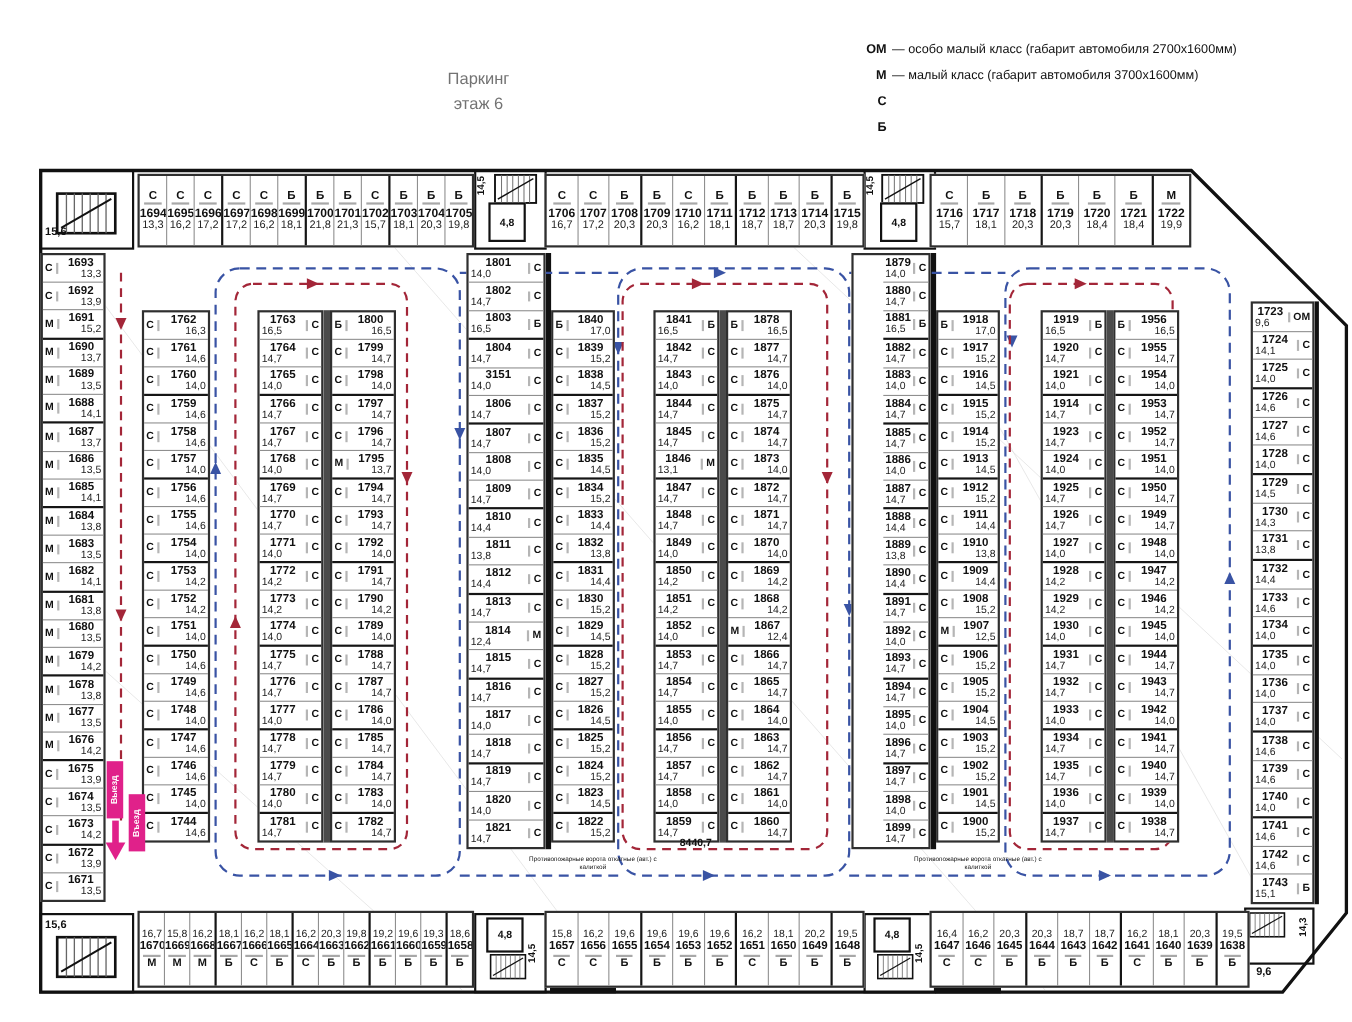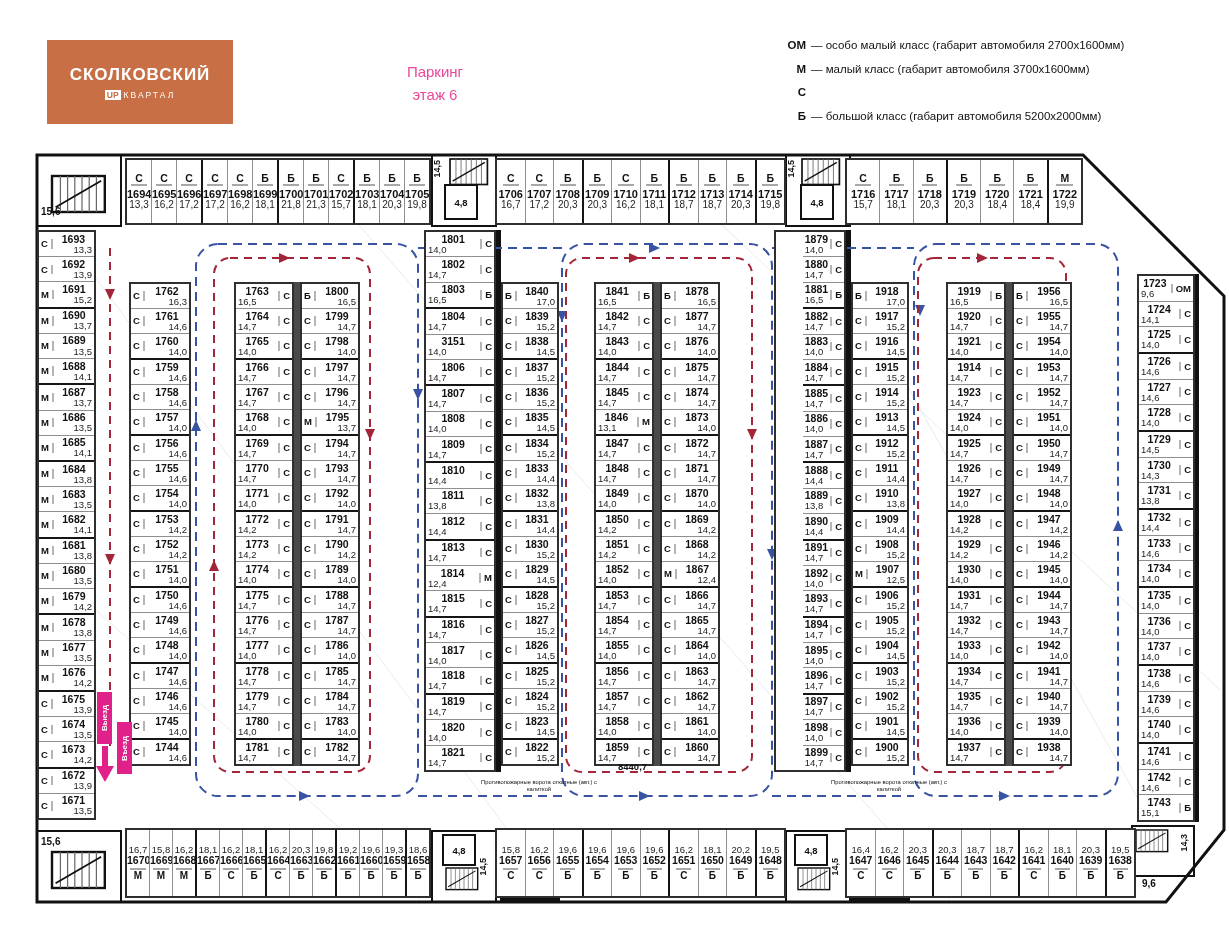--- a/index.html
+++ b/index.html
@@ -4,21 +4,21 @@
 <style>
   html,body{margin:0;padding:0;background:#fff;font-family:"Liberation Sans",sans-serif;color:#111;}
   #stage{position:relative;width:1229px;height:929px;background:#fff;overflow:hidden;}
 
   
   .logo{position:absolute;left:47px;top:40px;width:186px;height:84px;background:#c96f45;color:#fff;
         display:flex;flex-direction:column;align-items:center;justify-content:center;gap:5px;}
   .logo-main{font-weight:bold;font-size:17px;letter-spacing:1px;}
   .logo-sub{font-size:8.5px;letter-spacing:2px;display:flex;align-items:center;gap:3px;}
   .logo-up{background:#fff;color:#c96f45;font-weight:bold;padding:0 2px;letter-spacing:0;}
-  .title{position:absolute;left:350px;top:60px;width:170px;text-align:center;font-size:15px;line-height:1.55;color:#ec4899;}
+  .title{position:absolute;left:350px;top:60px;width:170px;text-align:center;font-size:15px;line-height:1.55;color:#737373;}
   .legend{position:absolute;left:778px;top:34px;width:430px;font-size:11.5px;line-height:2.05;color:#111;}
   .legend-row{display:flex;}
   .legend-code{font-weight:bold;min-width:28px;text-align:right;margin-right:5px;flex:0 0 auto;}
 
   
   .strip{position:absolute;display:flex;border:2px solid #2f2f2f;background:#fff;box-sizing:border-box;}
   .v{flex-direction:column;}
   .h{flex-direction:row;}
   .cell{flex:1 1 0;display:flex;box-sizing:border-box;min-width:0;min-height:0;overflow:hidden;}
   .v .cell{flex-direction:row;align-items:center;padding:0 2px;border-top:1px solid #8f8f8f;}
@@ -50,48 +50,40 @@
         font-weight:bold;font-size:9.5px;box-sizing:border-box;}
   .gate-note{position:absolute;width:118px;font-size:5.8px;line-height:1.2;text-align:center;color:#111;}
   .pink{position:absolute;background:#e0218a;color:#fff;font-size:8px;font-weight:bold;
         display:flex;align-items:center;justify-content:center;box-sizing:border-box;}
 </style>
 </head>
 <body>
 
 <div id="stage">
 
-  <div class="logo">
-    <div class="logo-main">СКОЛКОВСКИЙ</div>
-    <div class="logo-sub">
-      <span class="logo-up">UP</span>
-      <span>КВАРТАЛ</span>
-    </div>
-  </div>
 
   <div class="title">
     <div>Паркинг</div>
     <div>этаж 6</div>
   </div>
 
   <div class="legend">
     <div class="legend-row">
       <span class="legend-code">ОМ</span>
       <span>— особо малый класс (габарит автомобиля 2700х1600мм)</span>
     </div>
     <div class="legend-row">
       <span class="legend-code">М</span>
       <span>— малый класс (габарит автомобиля 3700х1600мм)</span>
     </div>
     <div class="legend-row">
       <span class="legend-code">С</span>
     </div>
     <div class="legend-row">
       <span class="legend-code">Б</span>
-      <span>— большой класс (габарит автомобиля 5200х2000мм)</span>
     </div>
   </div>
 
   <svg width="1229" height="929" viewBox="0 0 1229 929" style="position:absolute;left:0;top:0;">
     <defs>
       <g id="stairG">
         <rect width="44" height="30" fill="#fff" stroke="#111" stroke-width="2"></rect>
         <path d="M7,0V30 M13,0V30 M19,0V30 M25,0V30 M31,0V30 M37,0V30" stroke="#666" stroke-width="1" fill="none"></path>
         <path d="M3,26 L41,4" stroke="#111" stroke-width="1.5" fill="none"></path>
       </g>

